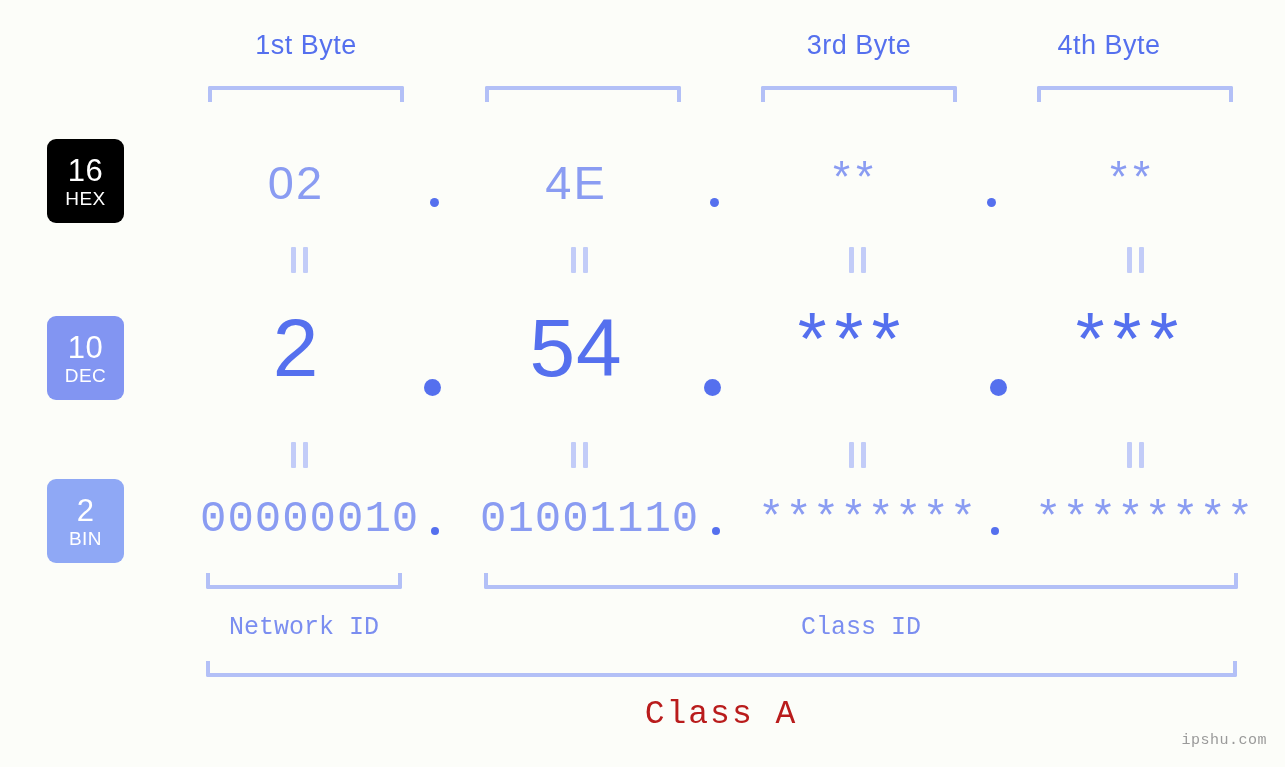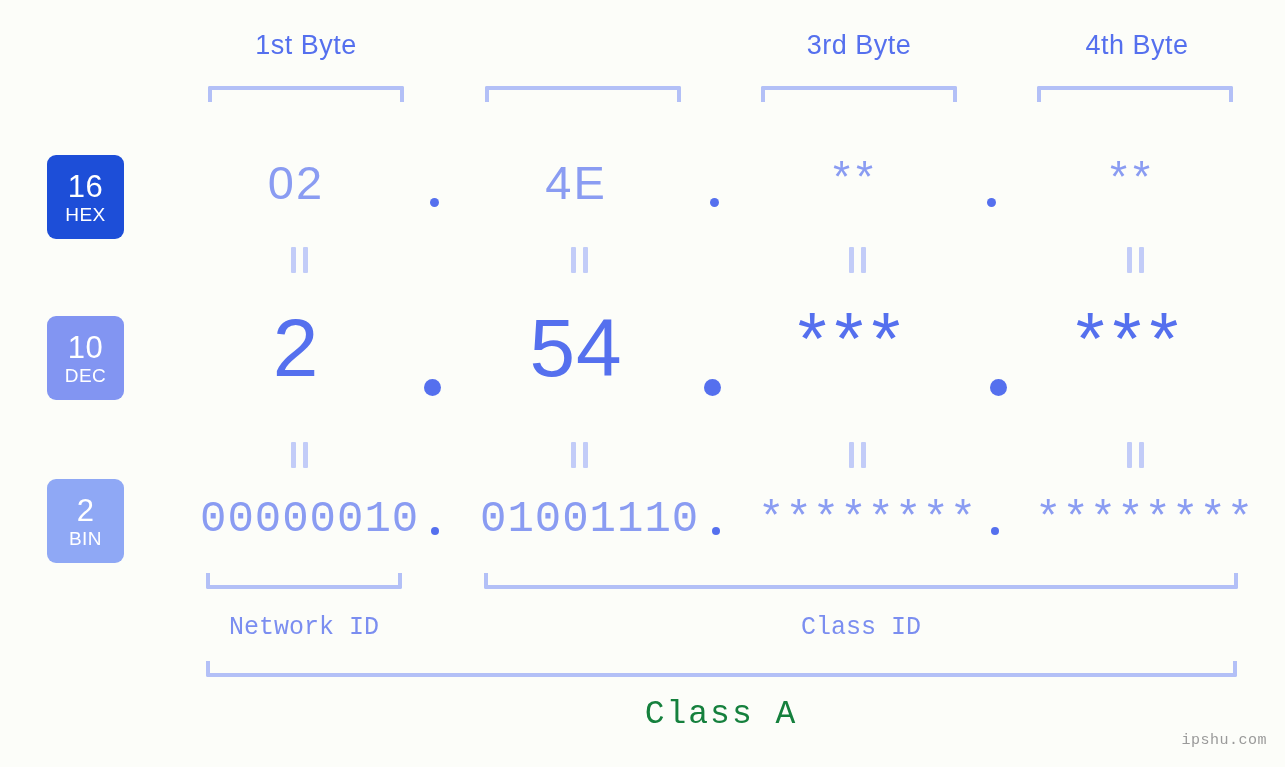--- a/index.html
+++ b/index.html
@@ -159,21 +159,21 @@
     font-size: 25px;
     color: #7b8ef0;
     text-align: center;
     white-space: nowrap;
   }
 
   .class-label {
     position: absolute;
     font-family: "Liberation Mono", monospace;
     font-size: 33px;
-    color: #15803d;
+    color: #b91c1c;
     text-align: center;
     white-space: nowrap;
     letter-spacing: 2px;
   }
 
   .watermark {
     position: absolute;
     right: 18px;
     bottom: 18px;
     font-family: "Liberation Mono", monospace;
@@ -182,28 +182,28 @@
     letter-spacing: 0.5px;
   }
 </style>
 </head>
 <body>
 
 <div id="stage">
 
   <div class="byte-header" style="left:206px;">1st Byte</div>
   <div class="byte-header" style="left:759px;">3rd Byte</div>
-  <div class="byte-header" style="left:1037px;">4th Byte</div>
+  <div class="byte-header" style="left:1009px;">4th Byte</div>
 
   <div class="byte-bracket" style="left:208px; width:196px;"></div>
   <div class="byte-bracket" style="left:485px; width:196px;"></div>
   <div class="byte-bracket" style="left:761px; width:196px;"></div>
   <div class="byte-bracket" style="left:1037px; width:196px;"></div>
 
-  <div class="badge" style="top:155px; background:#1d4ed8;text-align:center;">
+  <div class="badge" style="top:139px; background:#000000;text-align:center;">
     <span class="num">16</span>
     <span class="lbl">HEX</span>
   </div>
   <div class="badge" style="top:316px; background:#8295f2;">
     <span class="num">10</span>
     <span class="lbl">DEC</span>
   </div>
   <div class="badge" style="top:479px; background:#8fa8f5;">
     <span class="num">2</span>
     <span class="lbl">BIN</span>

